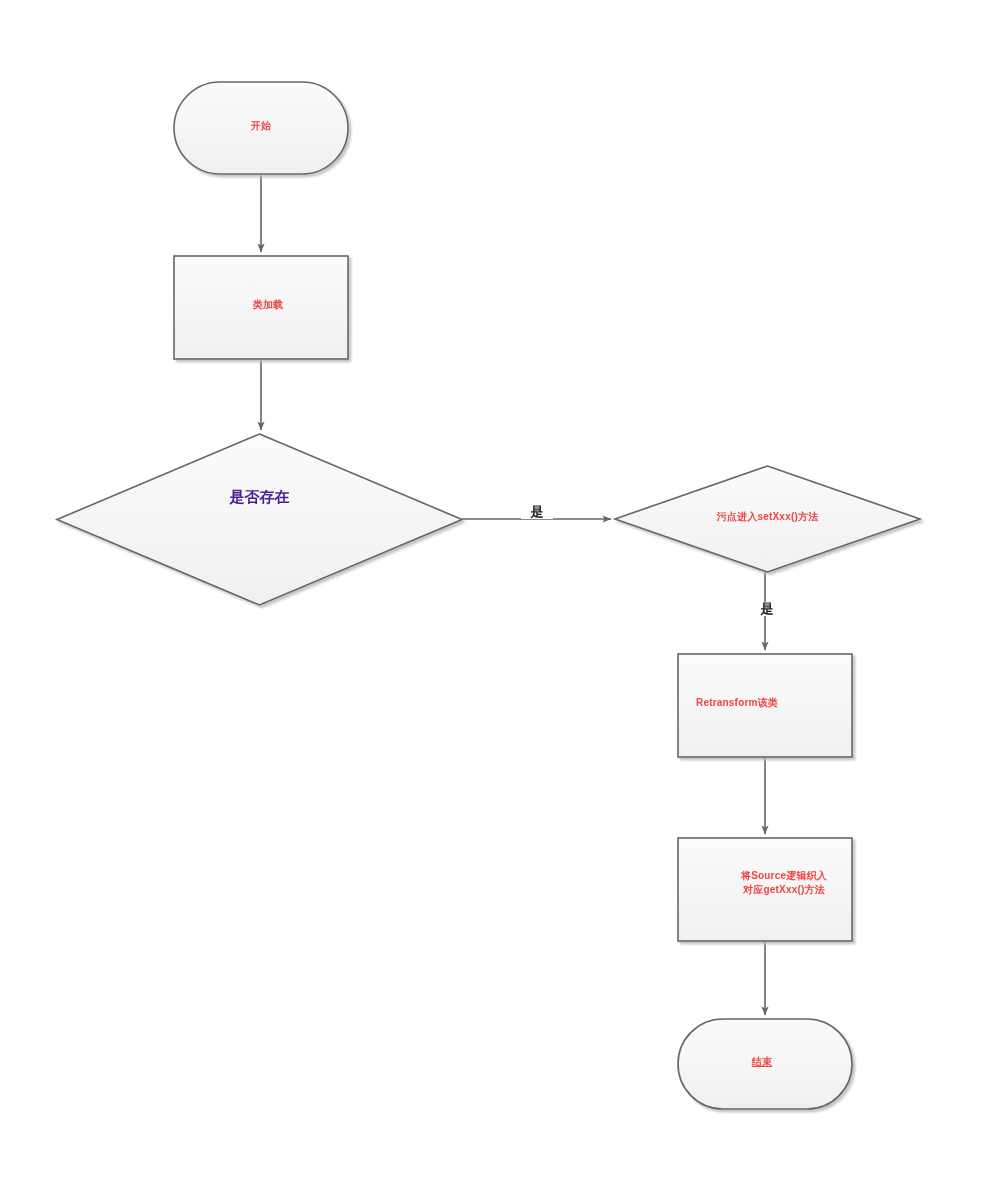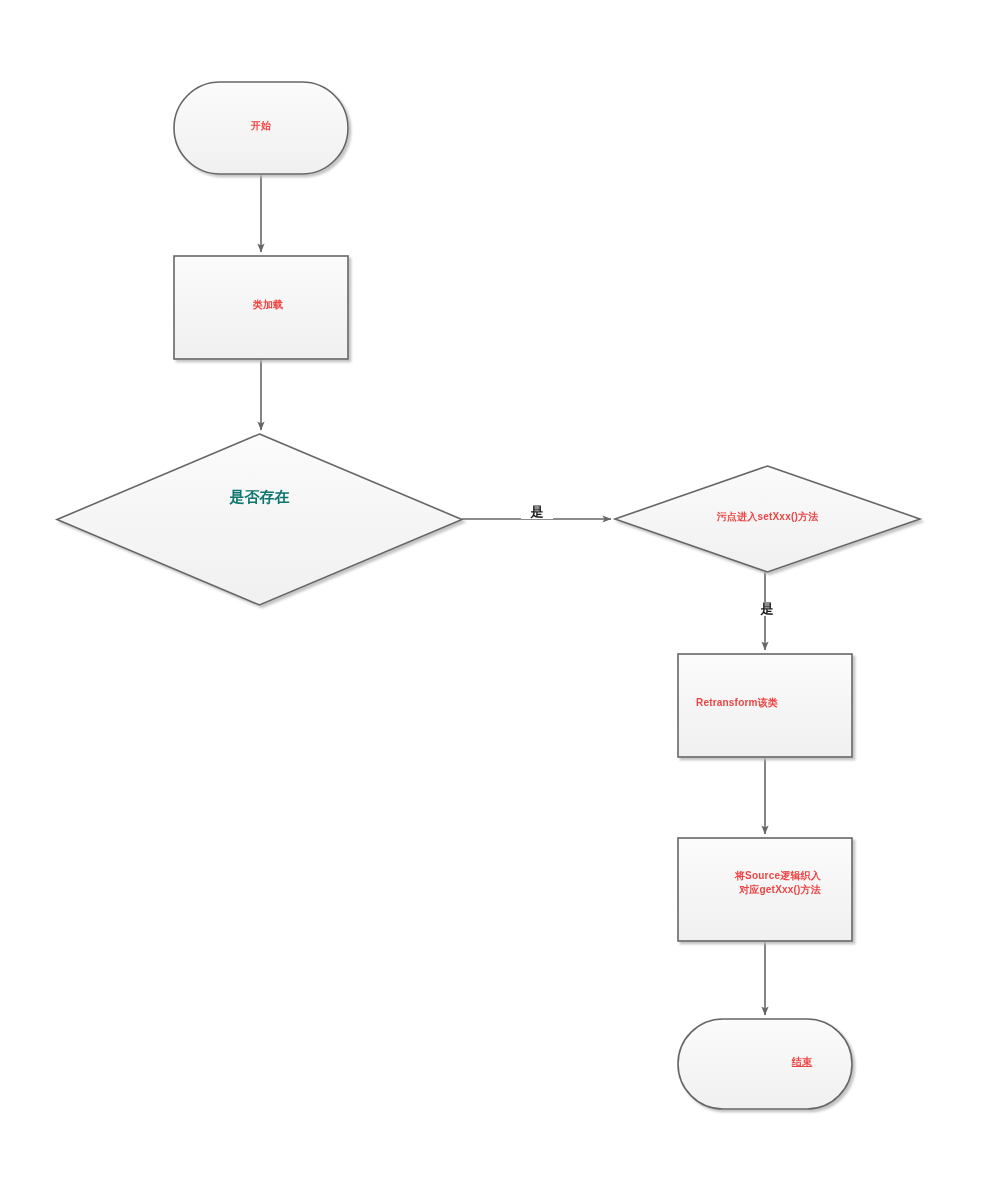--- a/index.html
+++ b/index.html
@@ -52,21 +52,21 @@
 
   
   .decision-text {
     position: absolute;
     text-align: center;
     line-height: 1.45;
     pointer-events: none;
   }
   .decision-text .line-plain {
     display: block;
-    color: #0f766e;
+    color: #4c1d95;
     font-size: 15px;
     font-weight: 700;
     font-family: "Liberation Sans", "DejaVu Sans", sans-serif;
     text-align: center;
   }
   .decision-text .line-code {
     display: block;
     font-size: 22px;
     font-style: italic;
     font-weight: 700;
@@ -132,20 +132,20 @@
 <div class="node-label" style="left:166px; top:298px; width:204px;">类加载</div>
 
 <div class="decision-text" style="left:57px; top:486px; width:405px;">
   <span class="line-plain">是否存在</span>
 </div>
 
 <div class="node-label" style="left:615px; top:510px; width:305px;text-align:center;">污点进入setXxx()方法</div>
 
 <div class="node-label" style="left:640px; top:696px; width:194px;">Retransform该类</div>
 
-<div class="node-label" style="left:657px; top:869px; width:164px; text-align:right; padding-left:8px; box-sizing:border-box;">将Source逻辑织入
+<div class="node-label" style="left:698px; top:869px; width:164px; text-align:center; padding-left:8px; box-sizing:border-box;">将Source逻辑织入
 对应getXxx()方法</div>
 
-<div class="node-label" style="left:718px; top:1055px; width:168px;text-decoration:underline;">结束</div>
+<div class="node-label" style="left:678px; top:1055px; width:168px;text-decoration:underline;">结束</div>
 
 <div class="edge-label" style="left:521px; top:505px; width:28px;">是</div>
 
 <div class="edge-label" style="left:751px; top:602px; width:28px;">是</div>
 
 </body></html>

